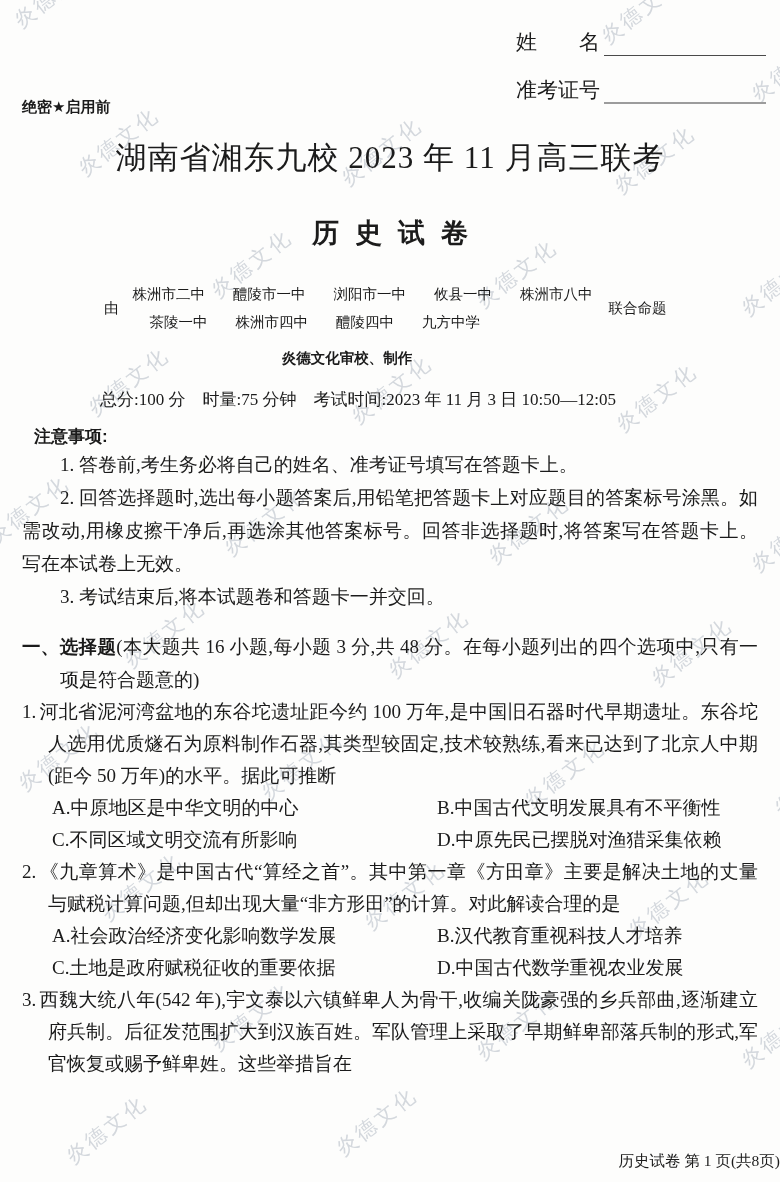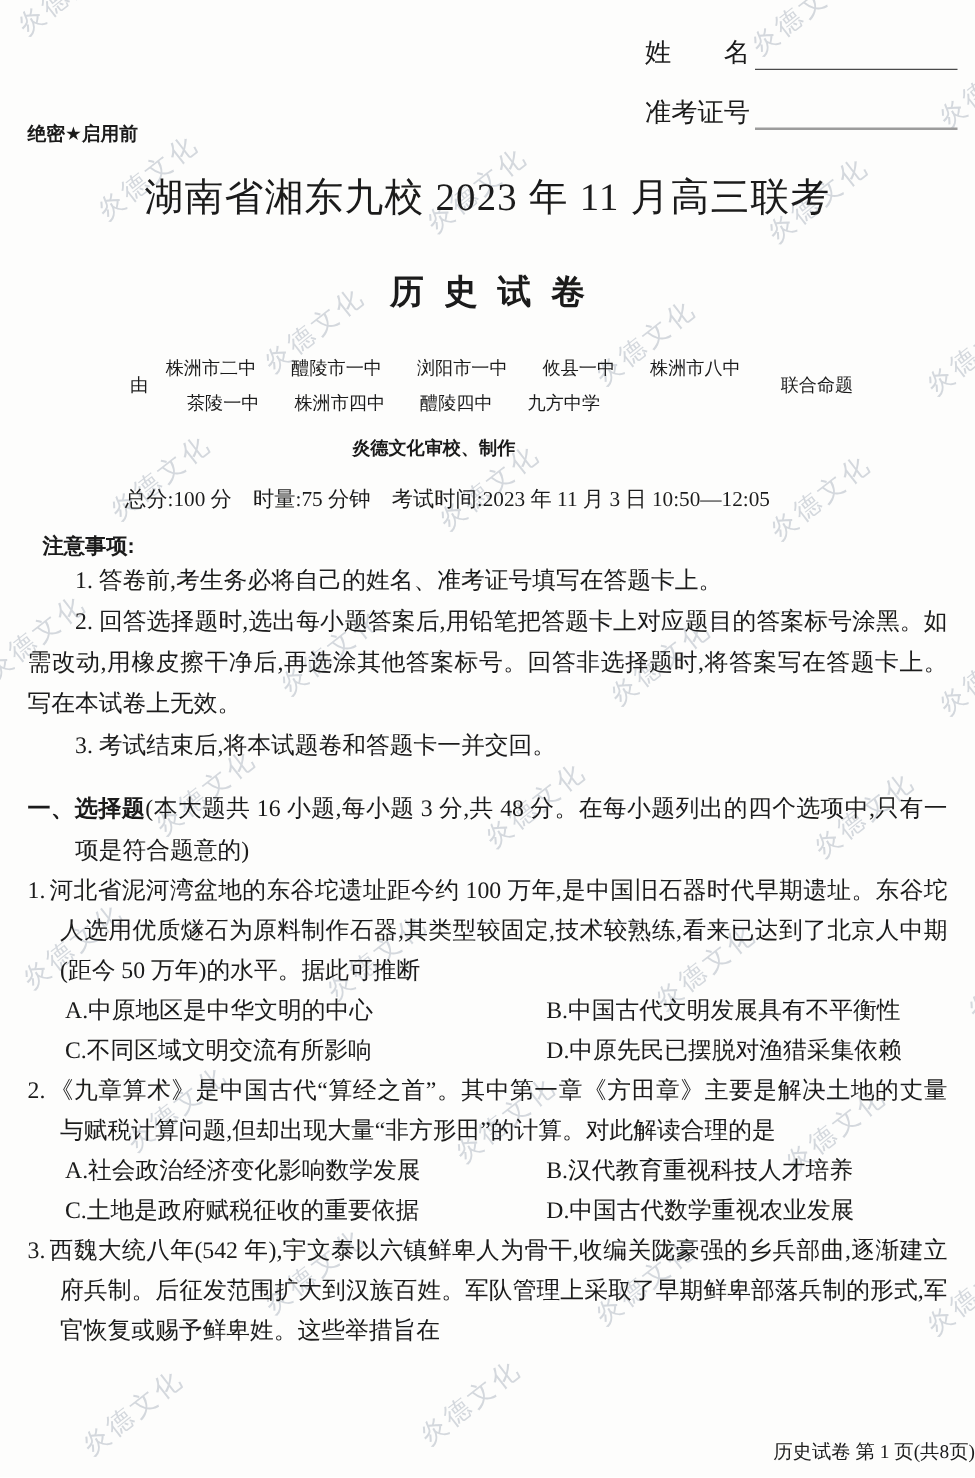--- a/index.html
+++ b/index.html
@@ -30,21 +30,21 @@
   .subject-title{
     margin-top:36px;text-align:center;font-weight:bold;font-size:27px;
     letter-spacing:16px;text-indent:16px;
   }
   .composers{display:flex;align-items:center;margin-top:34px;margin-left:82px;font-size:14.5px;}
   .by{margin-right:14px;}
   .schools{display:flex;flex-direction:column;gap:9px;}
   .school-row{display:flex;gap:28px;white-space:nowrap;}
   .school-row.second{margin-left:17px;}
   .school-name{display:inline-block;}
-  .joint{margin-left:32px;}
+  .joint{margin-left:16px;}
   .producer{margin-top:17px;text-align:center;font-weight:bold;font-size:14.5px;padding-right:86px;}
   .meta{margin-top:20px;text-align:center;font-size:17px;padding-right:64px;}
 
   .notice-title{margin-top:14px;font-weight:bold;font-size:17px;margin-left:12px;}
   .notice p{margin:0;font-size:19px;line-height:33px;text-indent:2em;text-align:justify;}
 
   .sec-head{margin-top:17px;font-size:19px;line-height:33px;padding-left:2em;text-indent:-2em;text-align:justify;}
   .sec-head .sec-bold{font-weight:bold;font-size:18.5px;font-family:"Liberation Sans","DejaVu Sans",sans-serif;}
 
   .question{margin:0;}

